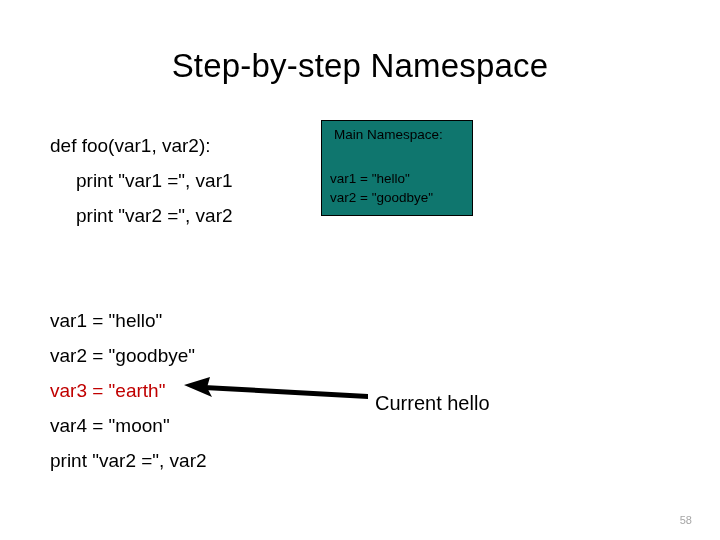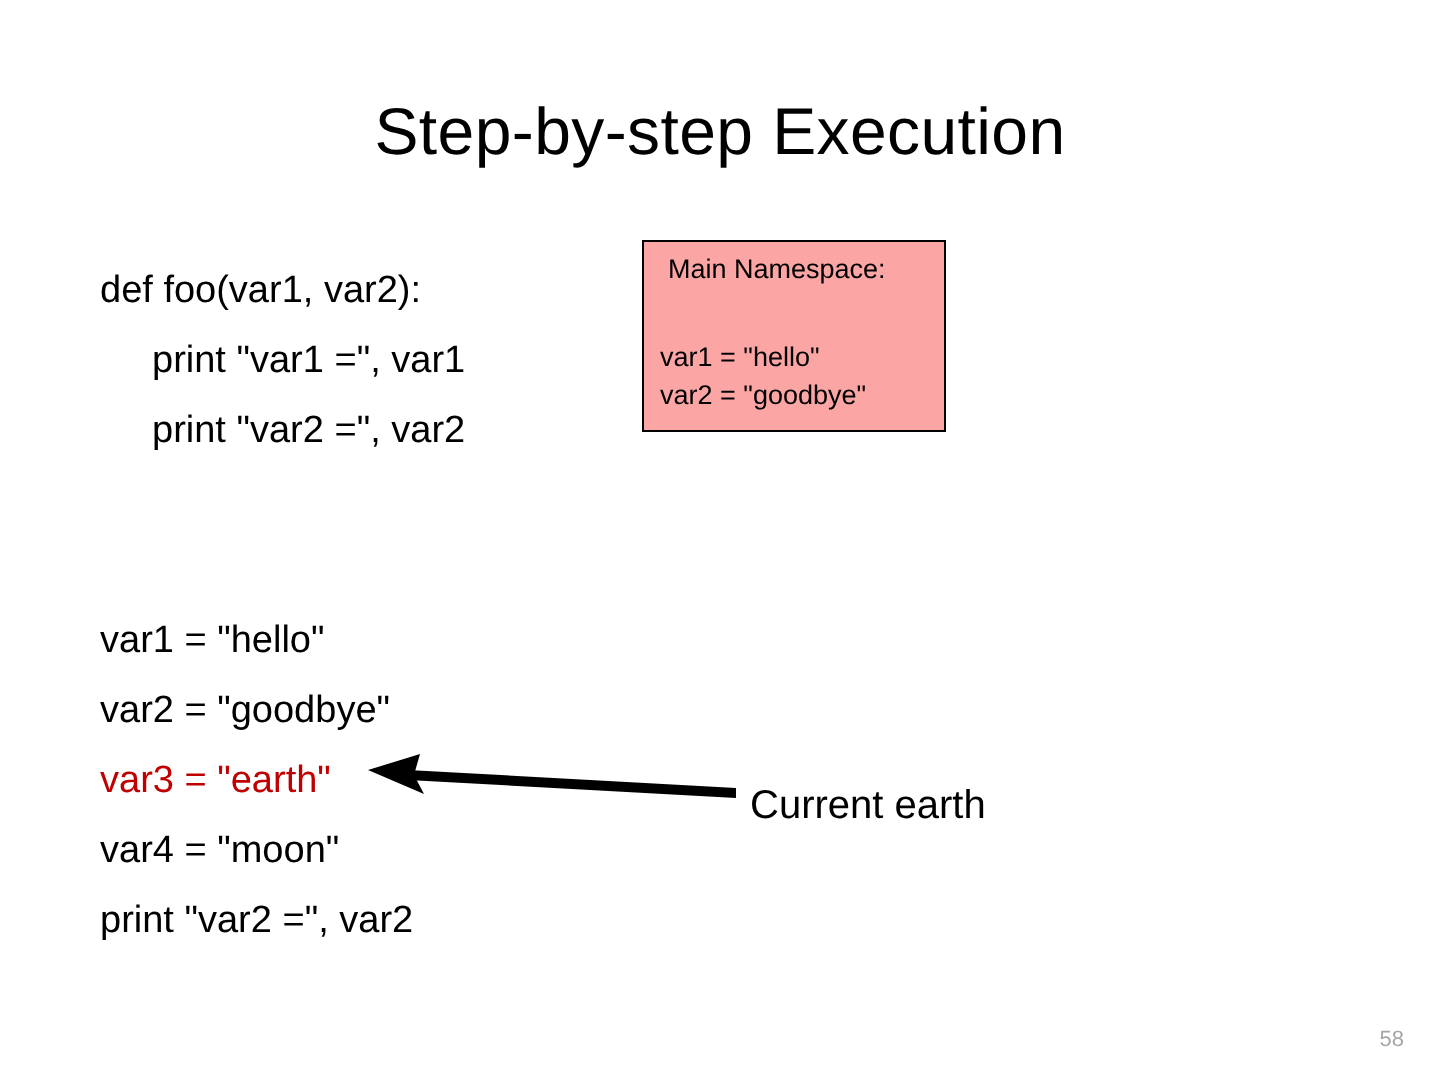--- a/index.html
+++ b/index.html
@@ -70,21 +70,21 @@
 
   
   .ns-box {
     position: absolute;
     left: 321px;
     top: 120px;
     width: 152px;
     height: 96px;
     box-sizing: border-box;
     border: 1.6px solid #000000;
-    background: #fca5a5;
+    background: #0f766e;
   }
   .ns-title {
     position: absolute;
     left: 12px;
     top: 5px;
     font-size: 13.5px;
     line-height: 18px;
     white-space: nowrap;
     color: #000000;
   }
@@ -116,34 +116,34 @@
     top: 390px;
     font-size: 20px;
     line-height: 26px;
     color: #000000;
     white-space: nowrap;
   }
 
   
   .page-number {
     position: absolute;
-    right: 18px;
+    right: 28px;
     bottom: 13px;
     font-size: 11px;
     line-height: 14px;
     color: #a6a6a6;
     text-align: right;
   }
 </style>
 </head>
 <body>
 
 <div class="slide">
 
-  <div class="slide-title">Step-by-step Execution</div>
+  <div class="slide-title">Step-by-step Namespace</div>
 
   <div class="code-block" id="func-block">
     <span class="code-line">def foo(var1, var2):</span>
     <span class="code-line indent-1">print "var1 =", var1</span>
     <span class="code-line indent-1">print "var2 =", var2</span>
   </div>
 
   <div class="ns-box">
     <div class="ns-title">Main Namespace:</div>
     <div class="ns-vars">
@@ -160,17 +160,17 @@
     <span class="code-line">print "var2 =", var2</span>
   </div>
 
   <svg class="arrow-svg" viewBox="0 0 200 40">
 
     <polygon points="24,17 188,26 188,31 24,22" fill="#000000"></polygon>
 
     <polygon points="4,17 30,9 27,19.5 32,29 4,17" fill="#000000"></polygon>
   </svg>
 
-  <div class="callout-label">Current earth</div>
+  <div class="callout-label">Current hello</div>
 
   <div class="page-number">58</div>
 
 </div>
 
 </body></html>

